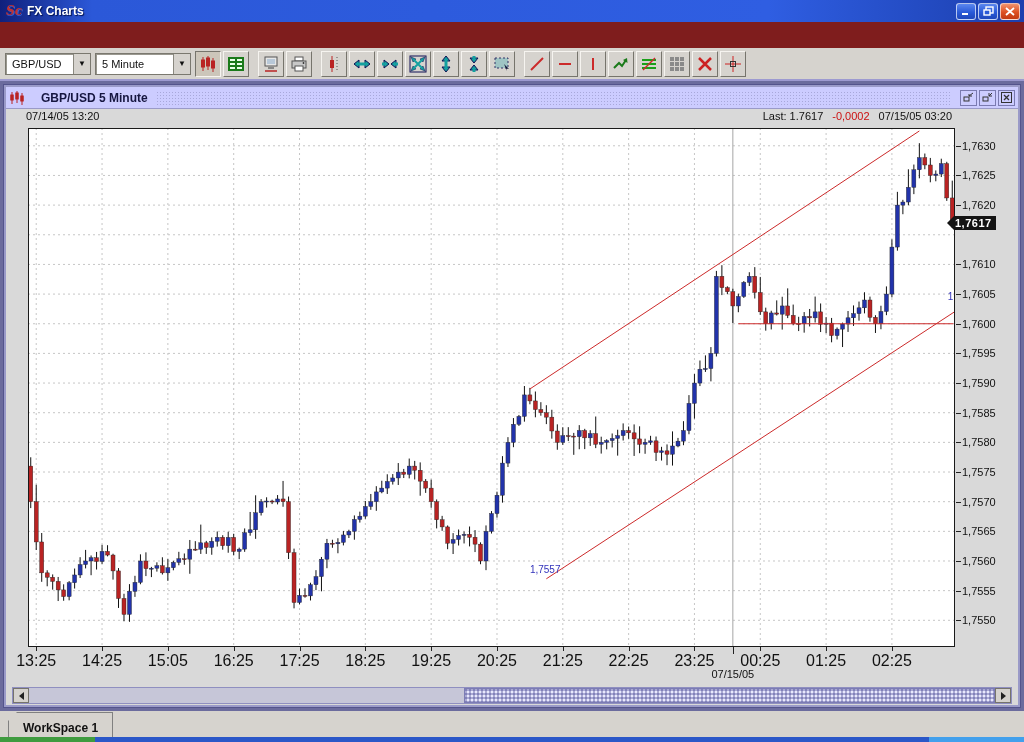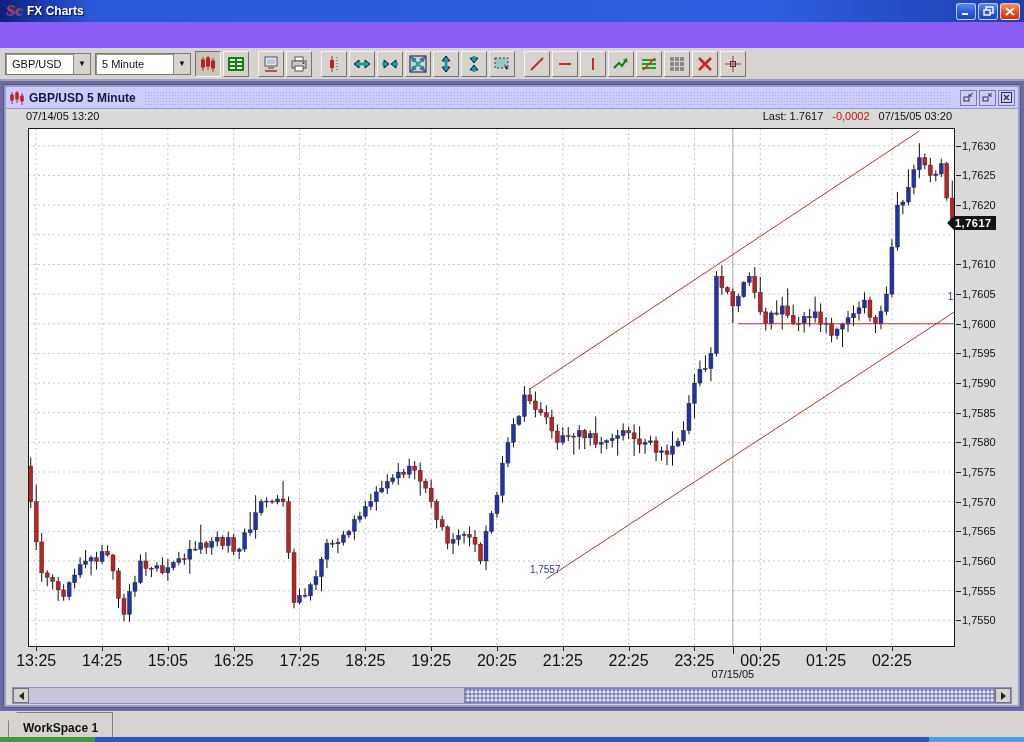--- a/index.html
+++ b/index.html
@@ -1,18 +1,18 @@
 <!DOCTYPE html>
 <html><head>
 <meta charset="utf-8">
 <style>
   * { margin:0; padding:0; box-sizing:border-box; }
   html,body { width:1024px; height:742px; overflow:hidden; }
   body { font-family:"Liberation Sans", sans-serif; background:#d6d3ce; }
-  #app { position:relative; width:1024px; height:742px; background:#8b5cf6;padding-left:24px; }
+  #app { position:relative; width:1024px; height:742px; background:#7f1d1d;padding-left:24px; }
 
   
   .titlebar { position:absolute; left:0; top:0; width:1024px; height:22px;
     background:linear-gradient(90deg,#10207c 0%,#2b58d8 9%,#2f5ee2 75%,#1c3fae 100%);
     display:flex; align-items:center; padding:0 4px; }
   .app-logo { font-family:"DejaVu Serif", serif; font-style:italic; font-weight:bold;
     font-size:12px; color:#c23333; text-shadow:1px 1px 0 #3a5fd0; margin:0 5px 0 2px; }
   .app-title { color:#fff; font-weight:bold; font-size:12px; text-shadow:1px 1px 1px #00114d; }
   .winbtns { margin-left:auto; display:flex; gap:2px; }
   .winbtn { width:20px; height:17px; border-radius:3px; border:1px solid #ffffffaa;
@@ -44,21 +44,21 @@
   .tbtn.gap { margin-left:7px; }
   .tbtn svg { display:block; }
 
   
   .mdi { position:absolute; left:0; top:81px; width:1024px; height:630px;
     background:#6b6b9d; padding:4px; }
   .iframe { width:100%; height:100%; border:2px solid #9a9ac8;
     box-shadow:0 0 0 1px #54548c; background:#d9d9d9; display:flex; flex-direction:column; }
   .iframe-titlebar { height:22px; background:#ccccff; display:flex; align-items:center;
     border-bottom:1px solid #9a9ac8; padding:0 3px; flex:0 0 auto; }
-  .iframe-title { font-size:12px; font-weight:bold; color:#161640; margin:0 8px 0 4px; white-space:nowrap; }
+  .iframe-title { font-size:12px; font-weight:bold; color:#161640; margin:0 8px 0 16px; white-space:nowrap; }
   .iframe-texture { flex:1 1 auto; height:14px; margin-right:6px;
     background-image:radial-gradient(#a8a8da 0.9px, transparent 1px);
     background-size:3px 3px; }
   .ifbtn { width:17px; height:16px; background:#ccccff; border:1px solid #7a7ab0;
     margin-left:2px; display:flex; align-items:center; justify-content:center; }
   .iframe-content { position:relative; flex:1 1 auto; background:#d9d9d9; overflow:hidden; }
 
   
   .hdr-left { position:absolute; left:20px; top:1px; font-size:11px; color:#111; }
   .hdr-right { position:absolute; right:66px; top:1px; font-size:11px; color:#111;

